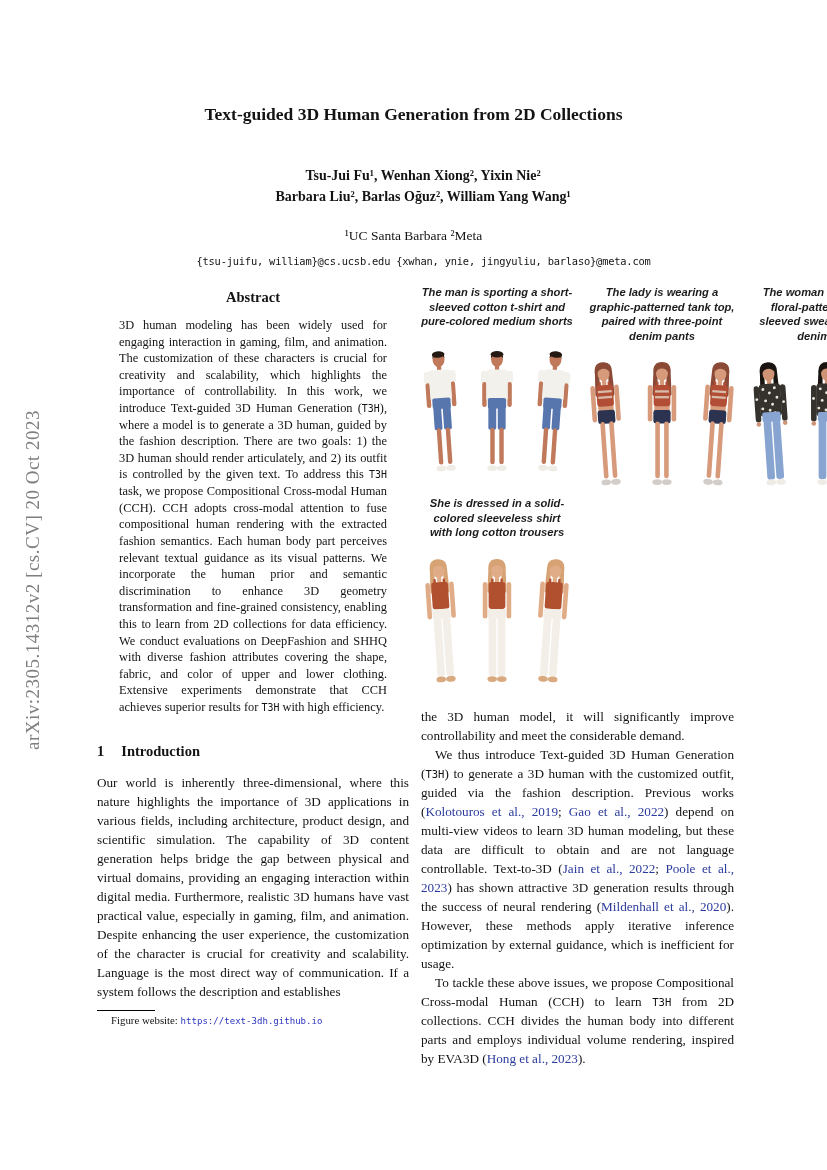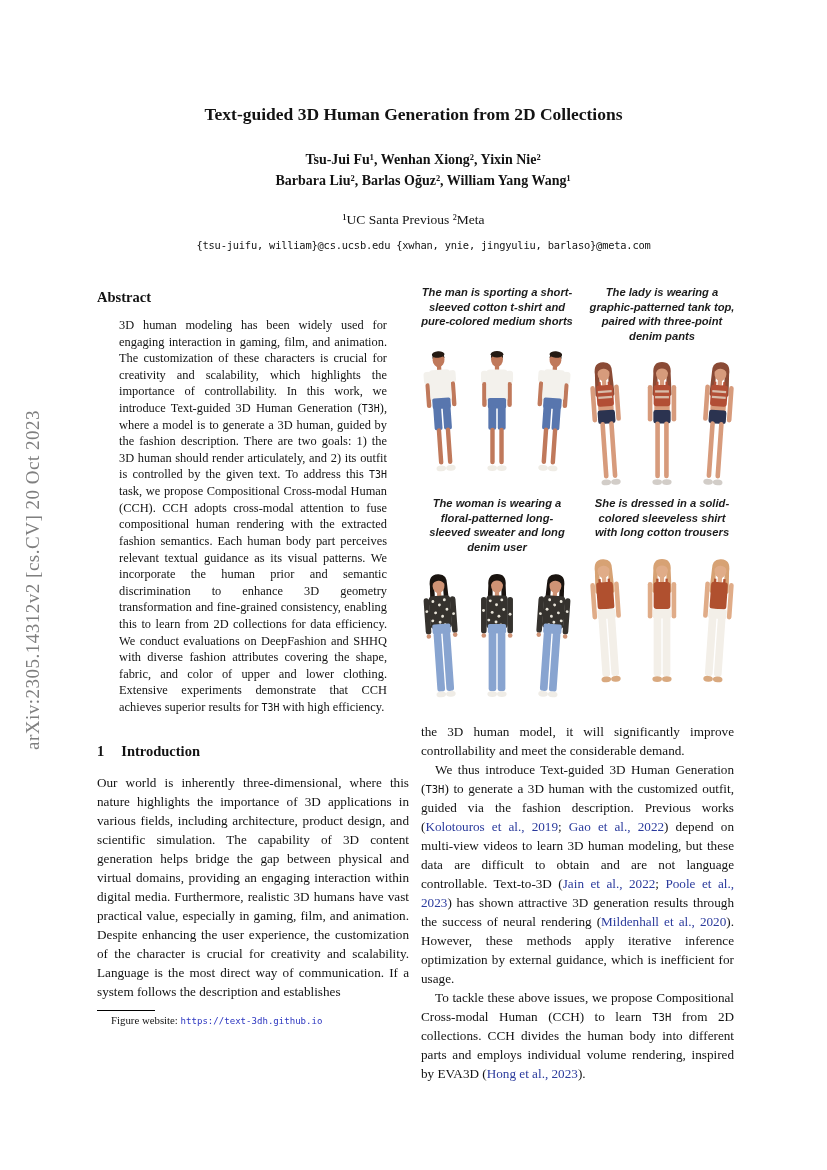--- a/index.html
+++ b/index.html
@@ -11,44 +11,44 @@
   
   .arxiv-stamp{
     position:absolute;left:33px;top:580px;
     transform:translate(-50%,-50%) rotate(-90deg);
     white-space:nowrap;
     font-size:19px;color:var(--sidebar,#7f7f7f);
     letter-spacing:.5px;
   }
   
   .header{position:absolute;top:104px;left:0;right:0;text-align:center;}
-  .title{font-size:17.5px;font-weight:bold;margin:0 0 24px 0;}
+  .title{font-size:17.5px;font-weight:bold;margin:0 0 40px 0;}
   .authors{font-size:14px;font-weight:bold;line-height:1.5;margin-left:19px;}
   .affil{font-size:13.5px;margin-top:21px;}
   .emails{font-family:"DejaVu Sans Mono", monospace;font-size:10.4px;margin-top:11px;letter-spacing:-0.2px;padding-left:20px;}
   
   .col-left{position:absolute;left:97px;top:289px;width:312px;}
   .col-right{position:absolute;left:421px;top:285px;width:313px;}
-  .abs-heading{text-align:left;font-weight:bold;font-size:14.5px;margin:0 0 11px 0;}
+  .abs-heading{text-align:center;font-weight:bold;font-size:14.5px;margin:0 0 11px 0;}
   .abs-body{margin:0 22px;font-size:12.4px;line-height:1.34;text-align:justify;text-justify:inter-word;hyphens:auto;}
   .sec-heading{font-size:14.5px;font-weight:bold;margin:27px 0 13px 0;}
   .sec-heading .sec-num{margin-right:17px;}
   .body-p{font-size:13.2px;line-height:1.44;text-align:justify;text-justify:inter-word;hyphens:auto;margin:0;}
   .rc-text .body-p{text-indent:14px;margin:0;}
   .rc-text .body-p.no-indent{text-indent:0;}
   
   .footnote{margin-top:9px;}
   .fn-rule{width:58px;border:none;border-top:1.2px solid #000;margin:0 0 3px 0;}
   .fn-text{font-size:10.8px;padding-left:14px;}
   
   .seg-mono{font-family:"DejaVu Sans Mono", monospace;font-size:0.8em;}
   .seg-cite{color:var(--cite,#2a3a9c);}
   .seg-link{color:var(--link,#2b35c0);font-family:"DejaVu Sans Mono", monospace;font-size:0.84em;}
   
-  .fig-grid{display:grid;grid-template-columns:1fr 1fr;column-gap:13px;row-gap:9px;}
+  .fig-grid{display:grid;grid-template-columns:1fr 1fr 1fr;column-gap:13px;row-gap:9px;}
   .quad-caption{
     font-family:"Liberation Sans", sans-serif;font-style:italic;font-weight:bold;
     font-size:11.2px;line-height:1.3;text-align:center;color:#1c1c1c;margin:0 0 3px 0;
   }
   .people{display:flex;justify-content:center;align-items:flex-end;height:141px;gap:1px;}
   .person{width:50px;line-height:0;}
   .person svg{width:50px;height:auto;display:block;}
   .pose0{transform:rotate(-4deg);transform-origin:50% 95%;}
   .pose2{transform:rotate(4deg) scaleX(-1);transform-origin:50% 95%;}
   .fig-caption{font-size:12.6px;text-align:center;margin-top:12px;}
@@ -58,21 +58,21 @@
 <body style="--cite: #2a3a9c; --link: #2b35c0; --sidebar: #7f7f7f;">
 
 <div class="arxiv-stamp">arXiv:2305.14312v2  [cs.CV]  20 Oct 2023</div>
 
 <div class="header">
   <div class="title">Text-guided 3D Human Generation from 2D Collections</div>
   <div class="authors">
     <div>Tsu-Jui Fu¹, Wenhan Xiong², Yixin Nie²</div>
     <div>Barbara Liu², Barlas Oğuz², William Yang Wang¹</div>
   </div>
-  <div class="affil">¹UC Santa Previous  ²Meta</div>
+  <div class="affil">¹UC Santa Barbara  ²Meta</div>
   <div class="emails">{tsu-juifu, william}@cs.ucsb.edu  {xwhan, ynie, jingyuliu, barlaso}@meta.com</div>
 </div>
 
 <div class="col-left">
   <div class="abs-heading">Abstract</div>
   <p class="abs-body"><span>3D human modeling has been widely used for engaging interaction in gaming, film, and animation. The customization of these characters is crucial for creativity and scalability, which highlights the importance of controllability. In this work, we introduce Text-guided 3D Human Generation (</span><span class="seg-mono">T3H</span><span>), where a model is to generate a 3D human, guided by the fashion description. There are two goals: 1) the 3D human should render articulately, and 2) its outfit is controlled by the given text. To address this </span><span class="seg-mono">T3H</span><span> task, we propose Compositional Cross-modal Human (CCH). CCH adopts cross-modal attention to fuse compositional human rendering with the extracted fashion semantics. Each human body part perceives relevant textual guidance as its visual patterns. We incorporate the human prior and semantic discrimination to enhance 3D geometry transformation and fine-grained consistency, enabling this to learn from 2D collections for data efficiency. We conduct evaluations on DeepFashion and SHHQ with diverse fashion attributes covering the shape, fabric, and color of upper and lower clothing. Extensive experiments demonstrate that CCH achieves superior results for </span><span class="seg-mono">T3H</span><span> with high efficiency.</span></p>
 
   <div class="sec-heading">
     <span class="sec-num">1</span><span>Introduction</span>
   </div>

